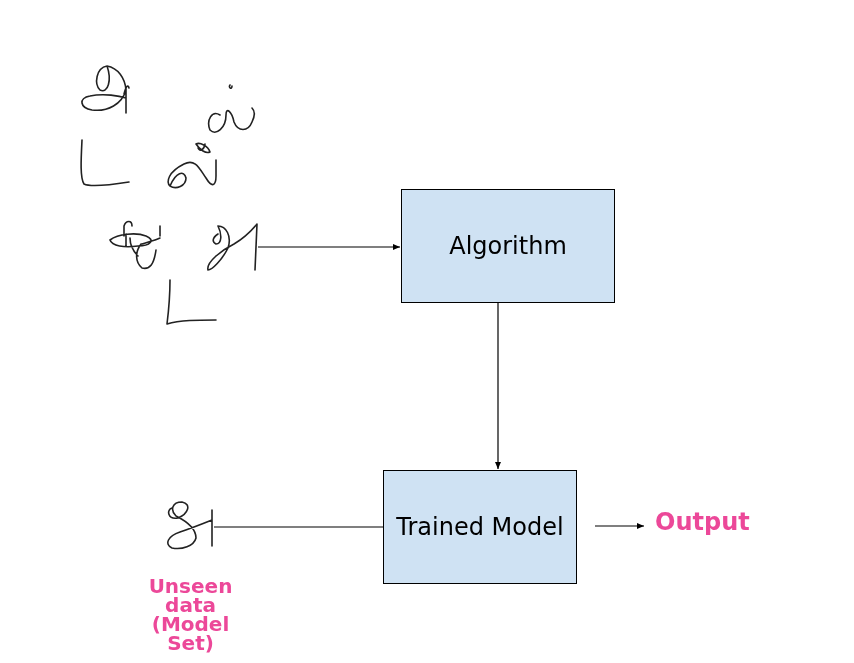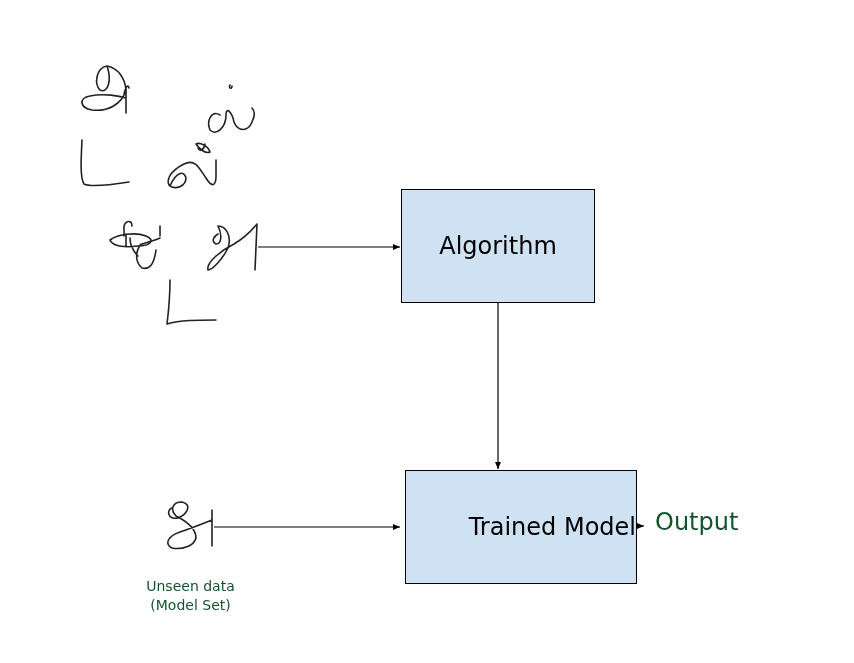--- a/index.html
+++ b/index.html
@@ -2,25 +2,25 @@
 <html><head>
 <meta charset="utf-8">
 <style>
   html, body { margin: 0; padding: 0; background: #ffffff; }
   body { width: 854px; height: 663px; position: relative; overflow: hidden;
          font-family: "DejaVu Sans", "Liberation Sans", sans-serif; }
   svg.canvas { position: absolute; left: 0; top: 0; }
   .box { position: absolute; background: #cfe2f3; border: 1px solid #000;
          box-sizing: border-box; display: flex; align-items: center; justify-content: center;
          color: #000; font-size: 24px; }
-  #algo { left: 401px; top: 189px; width: 194px; height: 114px; }
-  #model { left: 405px; top: 470px; width: 232px; height: 114px; justify-content: flex-end; }
-  .label { position: absolute; color: #14532d; }
+  #algo { left: 401px; top: 189px; width: 214px; height: 114px; }
+  #model { left: 383px; top: 470px; width: 194px; height: 114px; }
+  .label { position: absolute; color: #ec4899; font-weight: bold; }
   #output { left: 655px; top: 508px; font-size: 24px; }
-  #unseen { left: 133px; top: 577px; width: 115px; text-align: center; font-size: 14px; line-height: 19px; }
+  #unseen { left: 133px; top: 577px; width: 115px; text-align: center; font-size: 20px; line-height: 19px; }
   .hw { fill: none; stroke: #222; stroke-width: 1.6; stroke-linecap: round; stroke-linejoin: round; }
   .ln { stroke: #000; stroke-width: 1.2; fill: none; }
 </style>
 </head>
 <body>
 
 <svg class="canvas" width="854" height="663" viewBox="0 0 854 663">
   <defs>
     <marker id="arr" markerWidth="8" markerHeight="8" refX="7" refY="4" orient="auto" markerUnits="userSpaceOnUse">
       <path d="M0,1 L7,4 L0,7 Z" fill="#000"></path>

